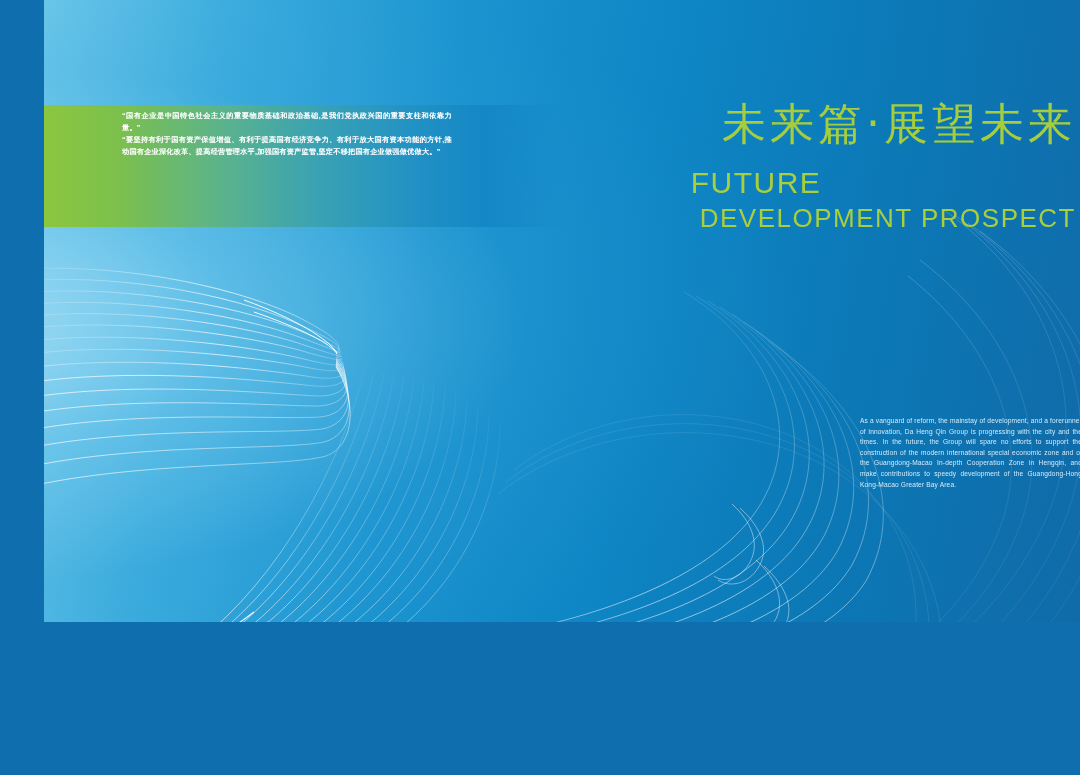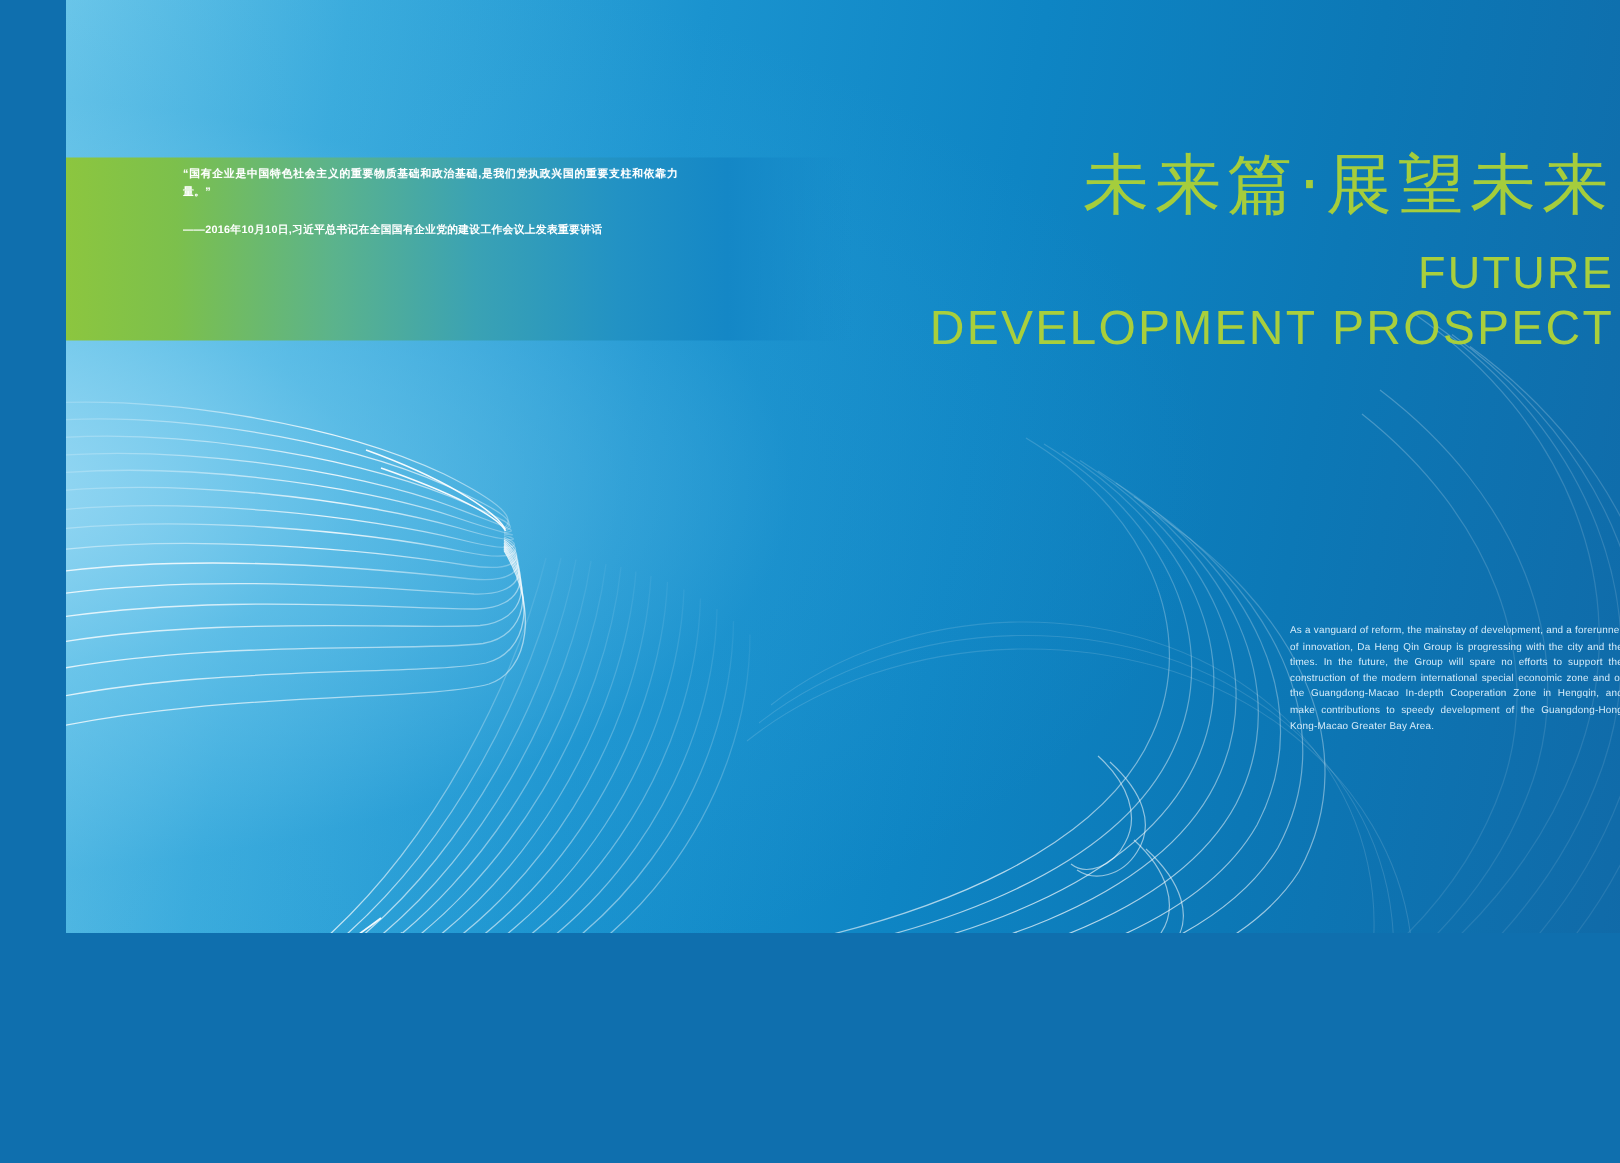--- a/index.html
+++ b/index.html
@@ -50,22 +50,22 @@
   }
   .cn-title{
     font-size:44px;line-height:52px;font-weight:400;letter-spacing:4px;
     color:#a5cd3c;margin:2px 0 0 0;
     font-family:"DejaVu Sans","Liberation Sans",sans-serif;
   }
   .en-title{
     margin-top:16px;color:#a9cf3c;font-weight:400;
     letter-spacing:1.5px;
   }
-  .en-line1{font-size:30px;line-height:34px;}
-  .en-line2{font-size:32px;line-height:36px;}
+  .en-line1{font-size:30px;line-height:34px;text-align:center;}
+  .en-line2{font-size:26px;line-height:36px;}
 
   
   .copy{
     position:absolute;left:816px;top:401px;width:222px;color:#eaf6fd;
   }
   .copy-cn{
     font-size:8.3px;line-height:14.2px;text-align:justify;margin:0;
     letter-spacing:0.3px;
     font-family:"DejaVu Sans","Liberation Sans",sans-serif;
   }
@@ -204,21 +204,21 @@
       <path d="M 470 470 C 560 400 700 396 790 460 C 886 528 900 660 820 742"></path>
       <path d="M 462 482 C 556 408 706 404 800 472 C 900 544 914 678 830 762"></path>
       <path d="M 454 494 C 552 416 712 412 810 484 C 914 560 928 696 840 775"></path>
     </g>
   </svg>
 
   <div class="quote-band"></div>
 
   <div class="quote-inner">
     <p class="quote-p">“国有企业是中国特色社会主义的重要物质基础和政治基础,是我们党执政兴国的重要支柱和依靠力量。”</p>
-    <p class="quote-src">——2016年10月10日,习近平总书记在全国国有企业党的建设工作会议上发表重要讲话</p>
+    <p class="quote-p second">“要坚持有利于国有资产保值增值、有利于提高国有经济竞争力、有利于放大国有资本功能的方针,推动国有企业深化改革、提高经营管理水平,加强国有资产监管,坚定不移把国有企业做强做优做大。”</p>
   </div>
 
   <div class="headline">
     <div class="cn-title">未来篇·展望未来</div>
     <div class="en-title">
       <div class="en-line1">FUTURE</div>
       <div class="en-line2">DEVELOPMENT PROSPECT</div>
     </div>
   </div>
 

